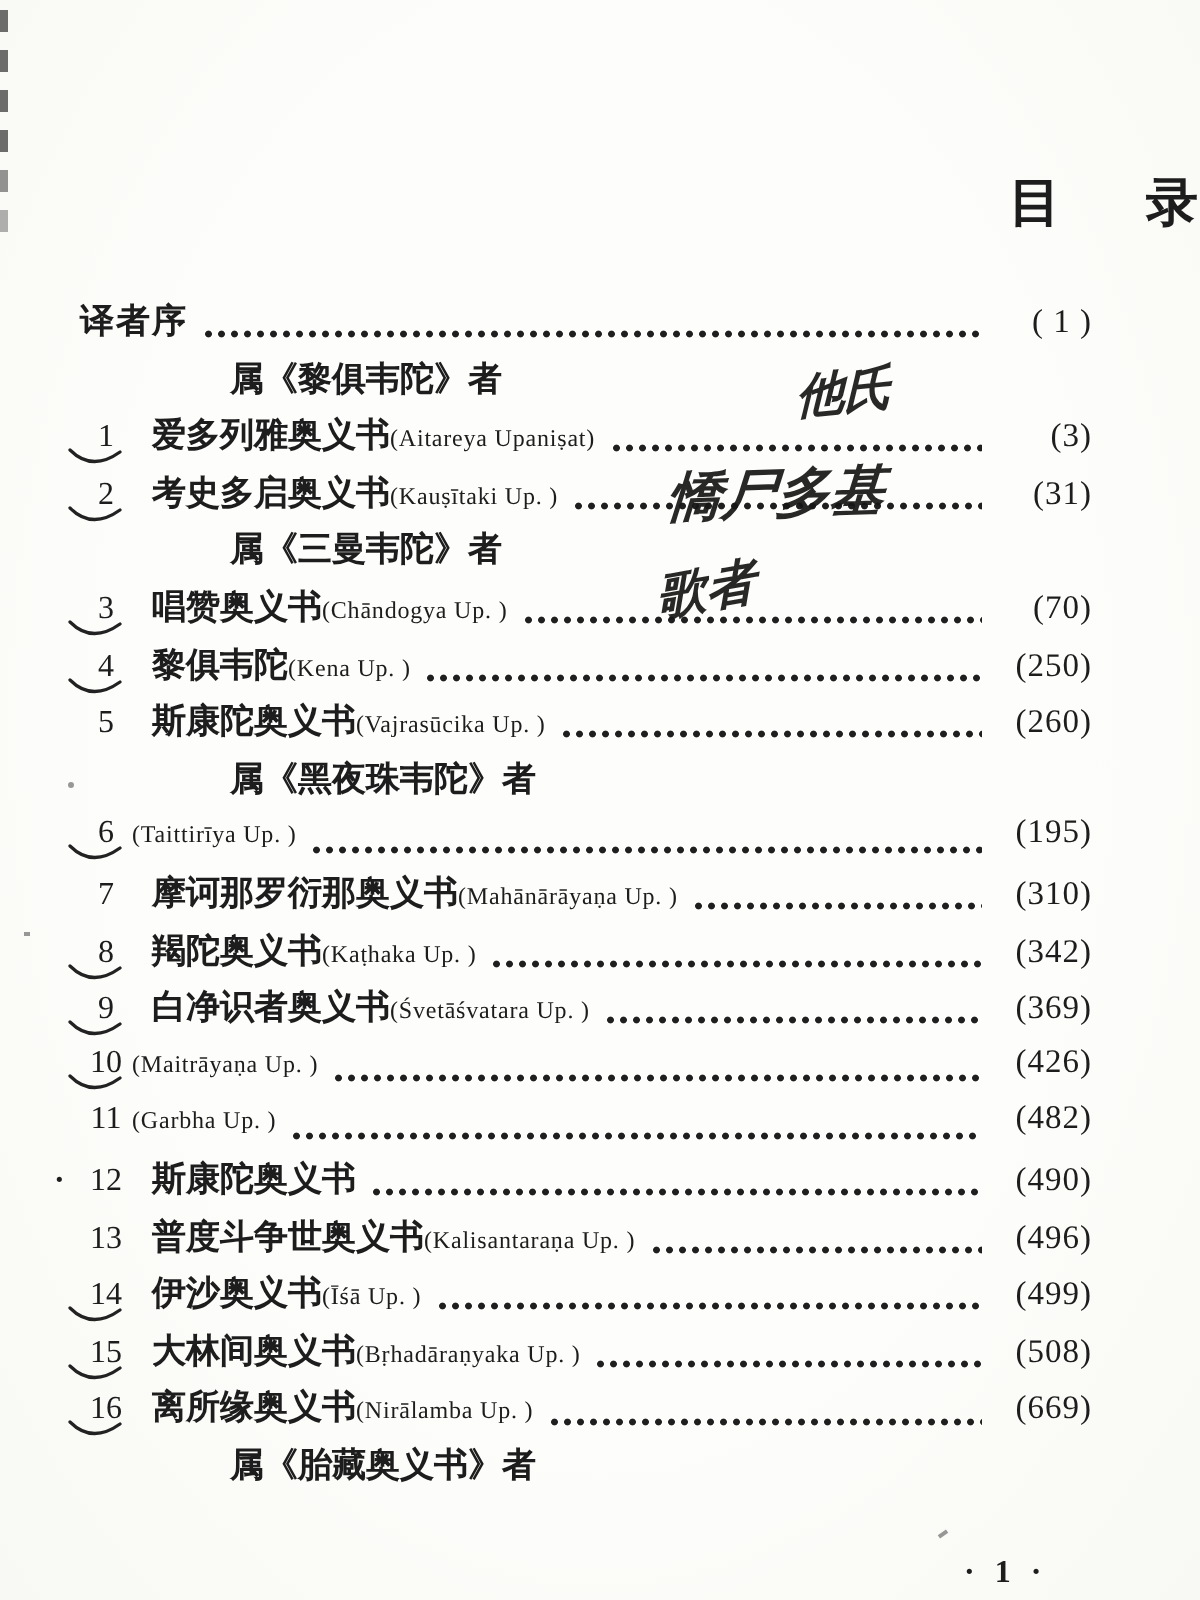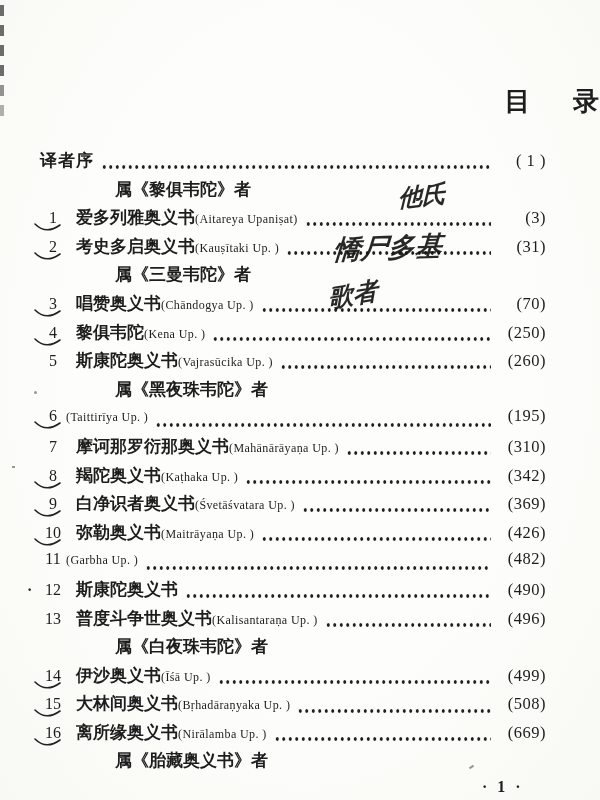--- a/index.html
+++ b/index.html
@@ -132,21 +132,20 @@
         </svg></span>
       <span class="cn">白净识者奥义书</span>
       <span class="en">(Śvetāśvatara Up. )</span>
       <span class="dots"></span>
       <span class="pg">(369)</span>
     </div>
     <div class="row entry">
       <span class="num">10<svg width="30" height="12" viewBox="0 0 30 12">
           <path d="M2,2 Q13,13 27,3" stroke="#222" stroke-width="1.6" fill="none" stroke-linecap="round"></path>
         </svg></span>
-      <span class="cn">弥勒奥义书</span>
       <span class="en">(Maitrāyaṇa Up. )</span>
       <span class="dots"></span>
       <span class="pg">(426)</span>
     </div>
     <div class="row entry">
       <span class="num">11</span>
       <span class="en">(Garbha Up. )</span>
       <span class="dots"></span>
       <span class="pg">(482)</span>
     </div>
@@ -155,23 +154,20 @@
       <span class="cn">斯康陀奥义书</span>
       <span class="dots"></span>
       <span class="pg">(490)</span>
     </div>
     <div class="row entry">
       <span class="num">13</span>
       <span class="cn">普度斗争世奥义书</span>
       <span class="en">(Kalisantaraṇa Up. )</span>
       <span class="dots"></span>
       <span class="pg">(496)</span>
-    </div>
-    <div class="row section">
-      <span class="label">属《白夜珠韦陀》者</span>
     </div>
     <div class="row entry">
       <span class="num">14<svg width="30" height="12" viewBox="0 0 30 12">
           <path d="M2,2 Q13,13 27,3" stroke="#222" stroke-width="1.6" fill="none" stroke-linecap="round"></path>
         </svg></span>
       <span class="cn">伊沙奥义书</span>
       <span class="en">(Īśā Up. )</span>
       <span class="dots"></span>
       <span class="pg">(499)</span>
     </div>

